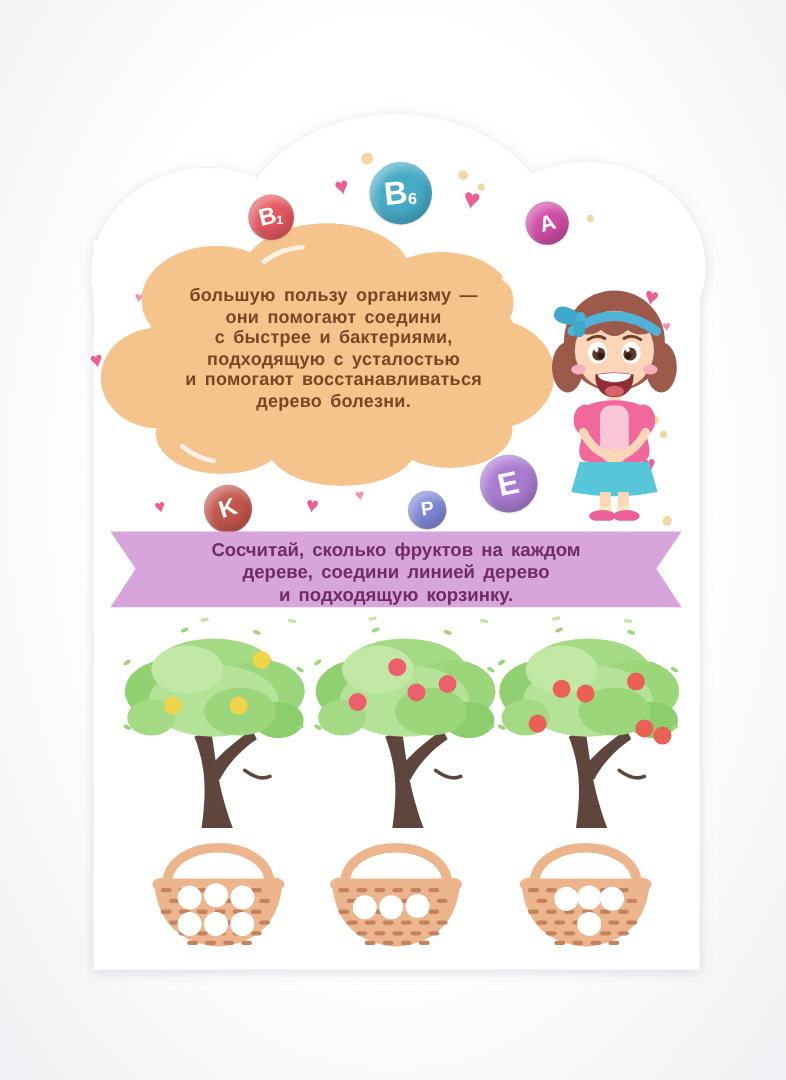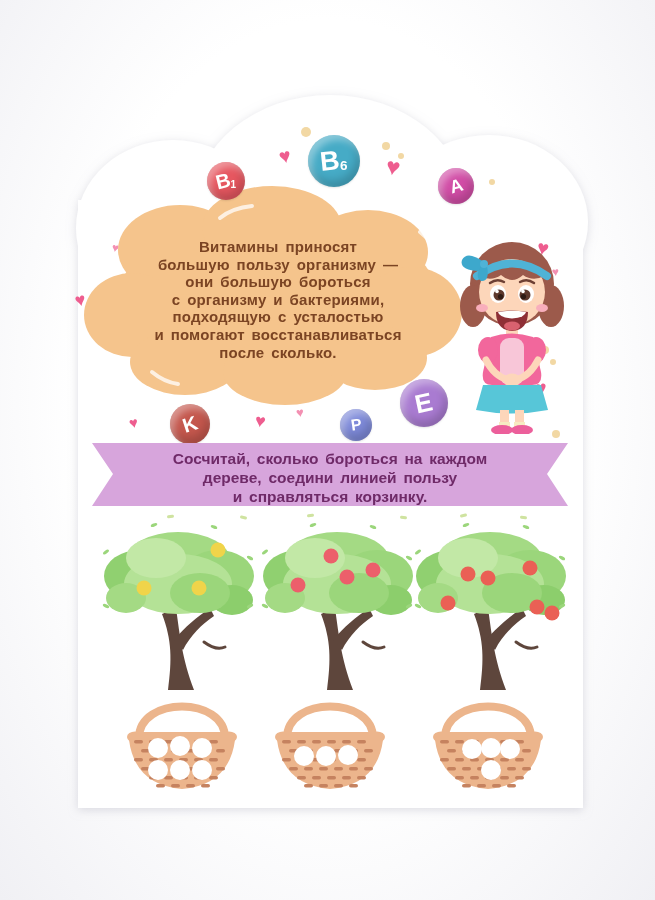--- a/index.html
+++ b/index.html
@@ -116,27 +116,26 @@
       <ellipse cx="375" cy="358" rx="52" ry="32"></ellipse>
     </g>
     <g stroke="#ffffff" stroke-width="4" stroke-linecap="round" fill="none" opacity="0.75">
       <path d="M420 232 q 18 14 22 32"></path>
       <path d="M252 206 q -20 2 -32 12"></path>
       <path d="M152 372 q 12 10 26 12"></path>
     </g>
   </svg>
 
   <div class="bubble-text">
-    <div>Витамины  приносят</div>
     <div>большую  пользу  организму  —</div>
-    <div>они  большую  бороться</div>
-    <div>с  организму  и  бактериями,</div>
+    <div>они  помогают  соедини</div>
+    <div>с  быстрее  и  бактериями,</div>
     <div>подходящую  с  усталостью</div>
     <div>и  помогают  восстанавливаться</div>
-    <div>после  сколько.</div>
+    <div>дерево  болезни.</div>
   </div>
 
   <svg class="abs" style="left:437px;top:224px" width="150" height="210" viewBox="0 0 150 210">
     <g fill="#9c5a4b">
       <circle cx="75" cy="60" r="42"></circle>
       <ellipse cx="36" cy="82" rx="13" ry="21"></ellipse>
       <ellipse cx="114" cy="82" rx="13" ry="21"></ellipse>
     </g>
     <rect x="69" y="96" width="12" height="18" fill="#fdd6ba"></rect>
     <circle cx="75" cy="68" r="33" fill="#fdd6ba"></circle>
@@ -210,23 +209,23 @@
       <span class="badge-letter">P</span>
     </div>
   <div class="badge e" style="background: rgb(169, 123, 209);">
       <span class="badge-letter">E</span>
     </div>
 
   <svg class="layer" width="655" height="900" viewBox="0 0 655 900">
     <polygon class="banner-shape" points="92,443 568,443 547,474 568,506 92,506 113,474"></polygon>
   </svg>
   <div class="banner-text">
-    <div>Сосчитай,  сколько  бороться  на  каждом</div>
-    <div>дереве,  соедини  линией  пользу</div>
-    <div>и  справляться  корзинку.</div>
+    <div>Сосчитай,  сколько  фруктов  на  каждом</div>
+    <div>дереве,  соедини  линией  дерево</div>
+    <div>и  подходящую  корзинку.</div>
   </div>
 
   <div id="trees">
       <svg class="tree" style="left:98px" width="160" height="175" viewBox="0 0 160 175">
     <g fill="var(--trunk)">
       <path d="M70 172 C 74 142 74 122 64 96 L 78 90 C 82 118 84 140 96 172 Z"></path>
       <path d="M76 122 C 88 108 98 100 112 90 L 116 98 C 104 106 92 118 85 132 Z"></path>
       <path d="M106 124 q 12 9 21 5" stroke="var(--trunk)" stroke-width="3" fill="none" stroke-linecap="round"></path>
     </g>
     <g>

